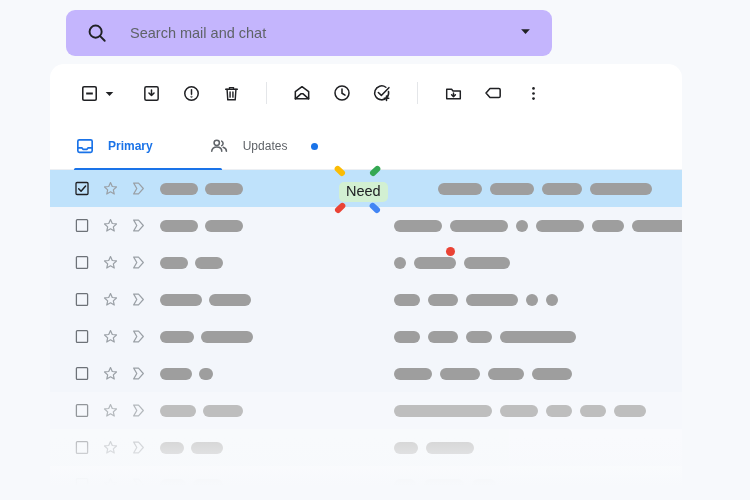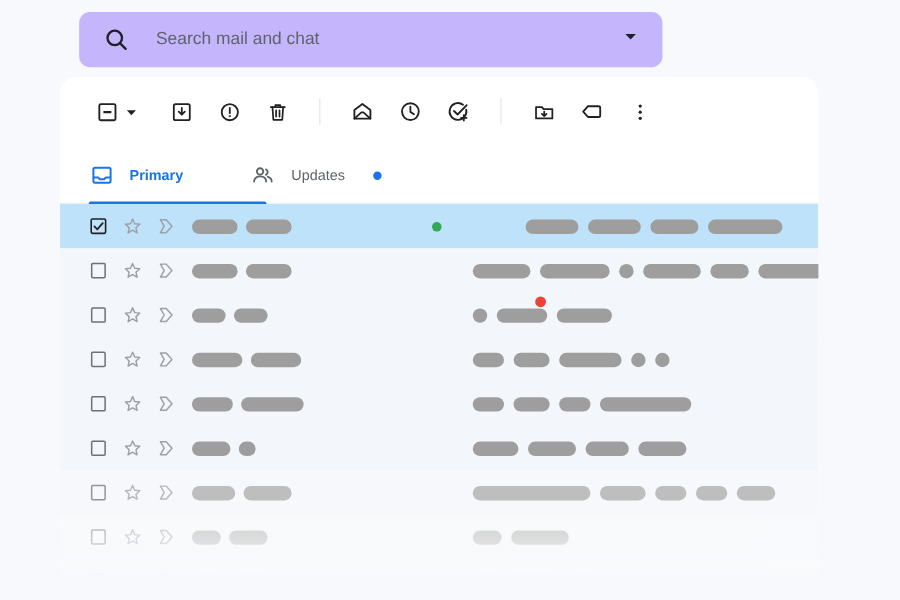--- a/index.html
+++ b/index.html
@@ -451,15 +451,22 @@
             <span class="pill lt" style="width: 22px;"></span>
             <span class="pill lt" style="width: 40px;"></span>
             <span class="pill lt" style="width: 24px;"></span>
           </span>
         </div>
       </div>
 
     <div class="red-dot"></div>
   </div>
 
+  <div class="needwrap">
+    <span class="spark" style="left:1px;top:0px;width:12px;height:5.5px;background:#fbbc04;transform:rotate(44deg);"></span>
+    <span class="spark" style="left:36px;top:0px;width:12px;height:5.5px;background:#34a853;transform:rotate(-44deg);"></span>
+    <span class="spark" style="left:1px;top:37px;width:12px;height:5.5px;background:#ea4335;transform:rotate(-44deg);"></span>
+    <span class="spark" style="left:36px;top:37px;width:12px;height:5.5px;background:#4285f4;transform:rotate(44deg);"></span>
+    <span class="need-chip">Need</span>
+  </div>
 
   <div class="fade" style="left:50px;bottom:0;"></div>
 </div>
 
 </body></html>

